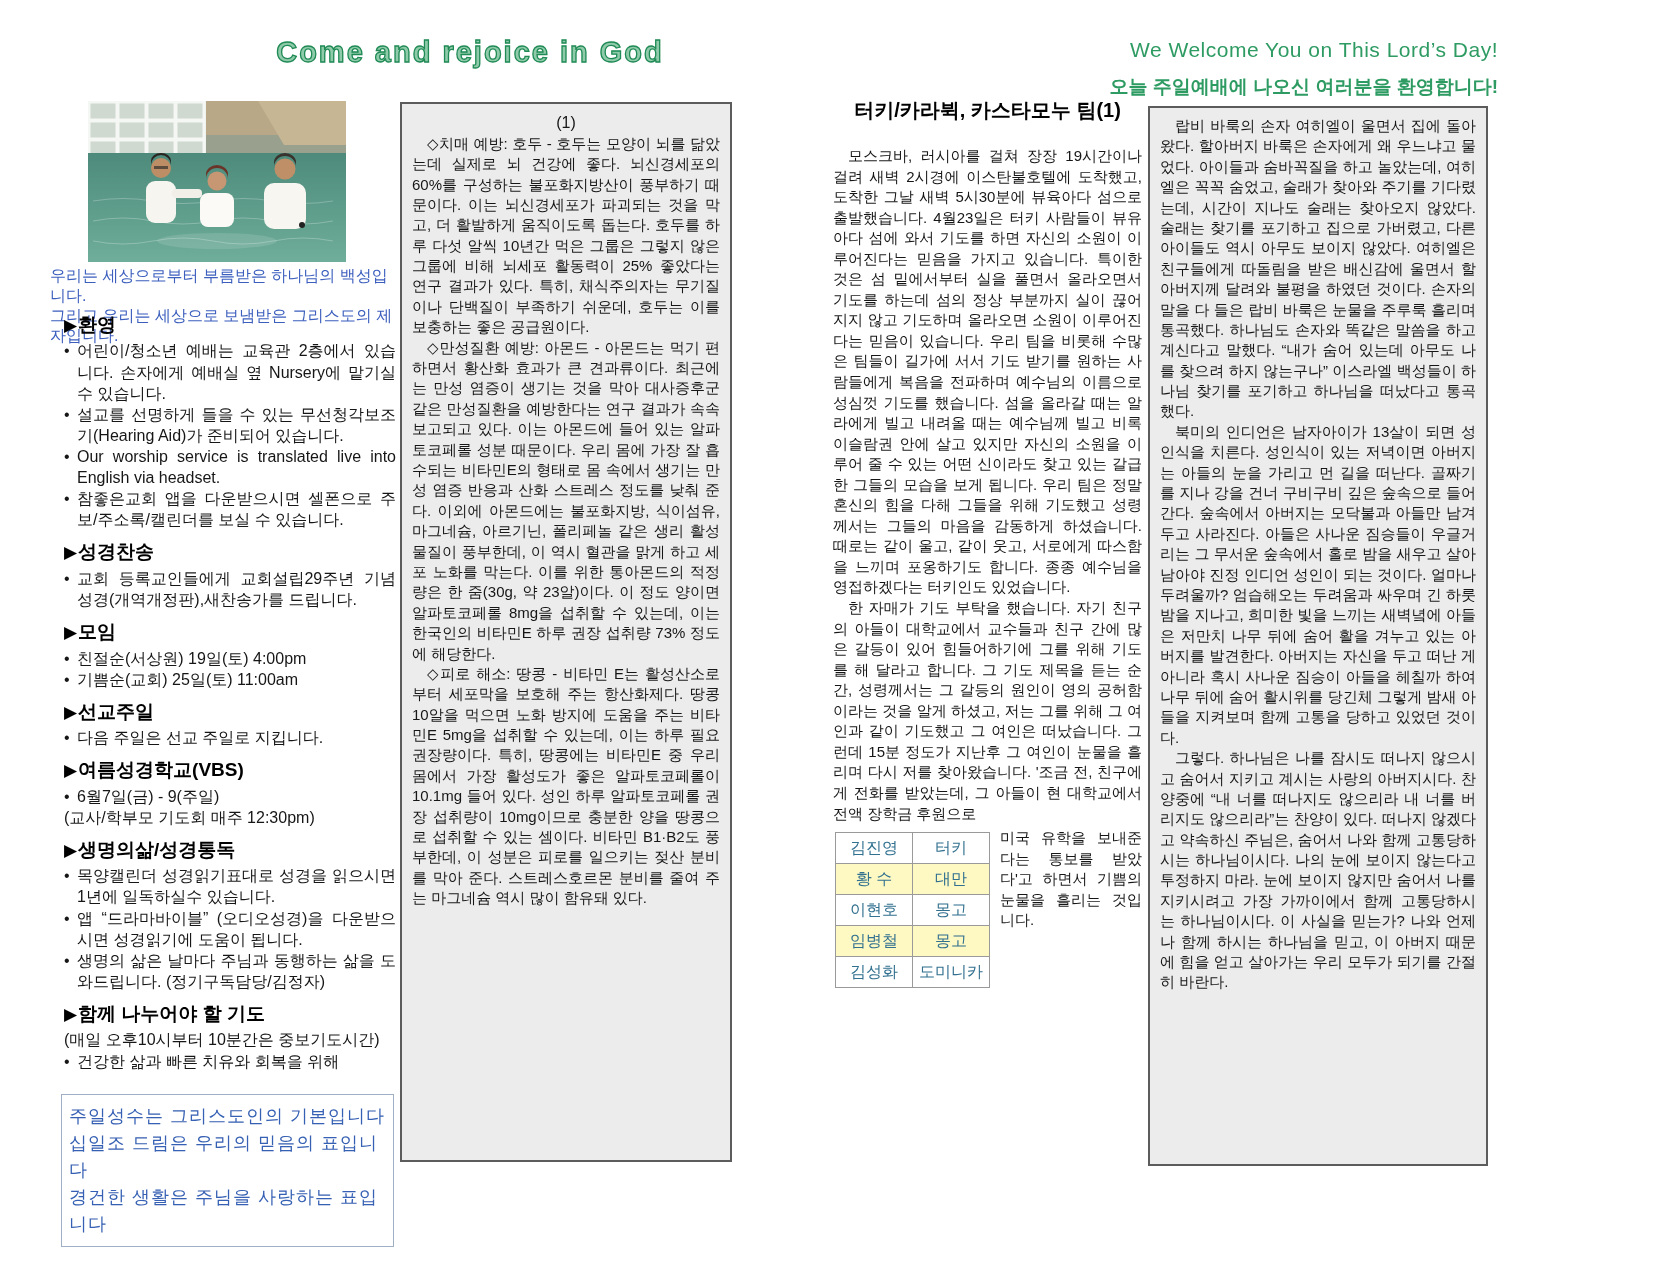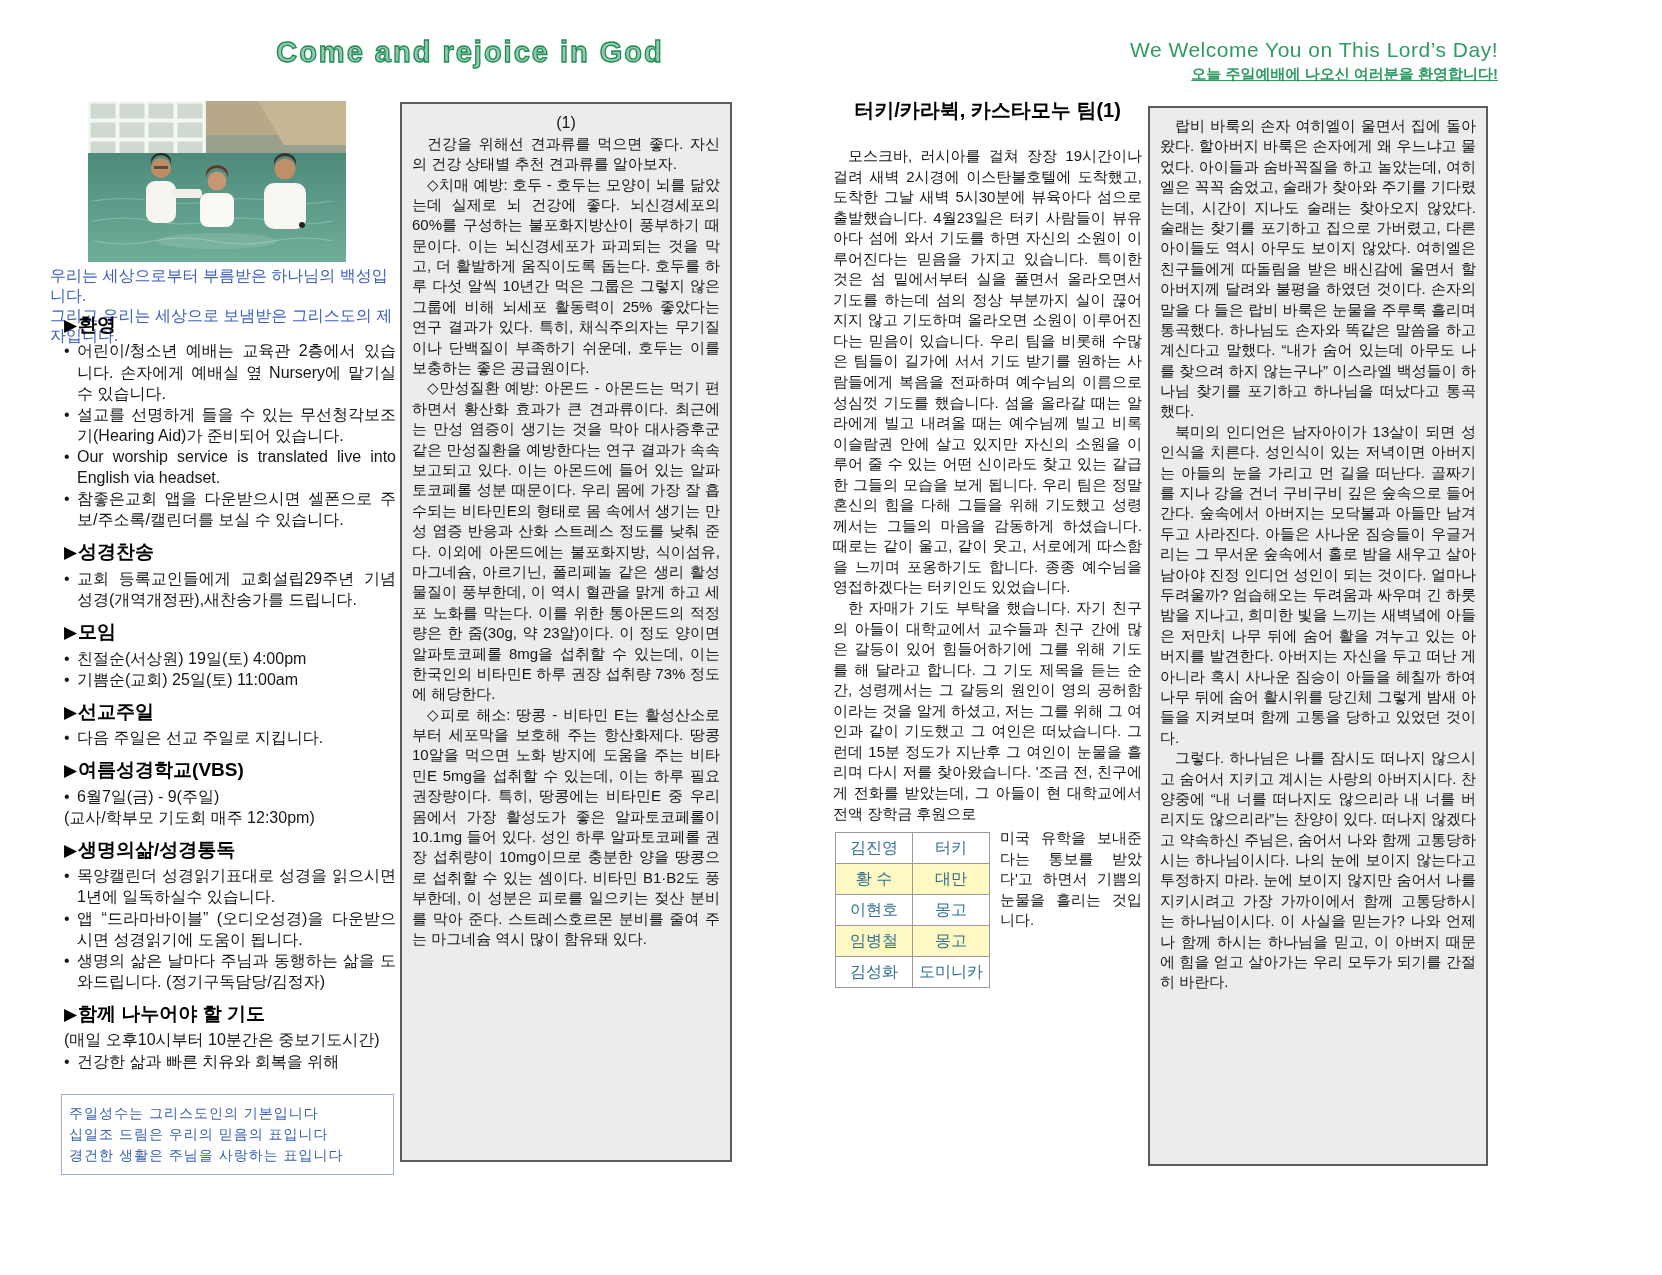--- a/index.html
+++ b/index.html
@@ -14,35 +14,35 @@
   .photo-caption{position:absolute;left:50px;top:266px;width:345px;text-align:left;
           color:#3c5fbe;font-size:16px;line-height:1.25;}
   .sections{position:absolute;left:64px;top:303px;width:332px;font-size:16px;line-height:1.32;}
   .sec-h{font-size:19px;font-weight:bold;margin:9px 0 3px 0;color:#000;}
   .sec-h .arrow{margin-right:1px;font-size:17px;}
   .item{display:flex;}
   .item .bullet{width:13px;flex:none;}
   .item .itext{flex:1;text-align:justify;}
   .item.plain{margin-left:0;align-items:center;}
   .blue-box{position:absolute;left:61px;top:1094px;width:333px;border:1px solid #9fb0c6;
-          padding:8px 7px;color:#3660b3;font-size:14px;line-height:1.5;letter-spacing:1px;
+          padding:8px 7px;color:#3660b3;font-size:18px;line-height:1.5;letter-spacing:1px;
           box-sizing:border-box;font-weight:500;}
 
   
   .gray-box{position:absolute;background:#ececec;border:2px solid #5c5c5c;box-sizing:border-box;
           padding:8px 10px;text-align:justify;font-size:15px;line-height:1.36;overflow:hidden;}
   #center-box{left:400px;top:102px;width:332px;height:1060px;}
   #devotion-box{left:1148px;top:106px;width:340px;height:1060px;}
   .gray-box p{margin:0;text-indent:1em;}
   .pageno{text-align:center;text-indent:0 !important;font-size:16px;}
 
   
   .welcome{position:absolute;left:1040px;top:38px;width:458px;text-align:right;color:#2e9b63;}
   .welcome-en{font-size:21px;letter-spacing:0.5px;}
-  .welcome-ko{font-size:15px;font-weight:600;margin-top:3px;text-decoration:underline;}
+  .welcome-ko{font-size:19px;font-weight:600;margin-top:12px;}
   .mission{position:absolute;left:833px;top:97px;width:309px;}
   .mission-title{text-align:center;font-weight:bold;font-size:20px;margin-bottom:22px;color:#000;}
   .mission-body{font-size:15px;line-height:1.37;text-align:justify;}
   .mission-body p{margin:0;text-indent:1em;}
   .wrap-zone{margin-top:4px;font-size:15px;line-height:1.37;text-align:justify;}
   .team-table{float:left;border-collapse:collapse;margin:4px 10px 2px 2px;
           font-size:16px;color:#31708f;background:#fff;}
   .team-table td{border:1px solid #9a9a9a;padding:4px 6px;text-align:center;min-width:64px;}
   .team-table tr.alt td{background:#fef9c3;}
 </style>
@@ -201,21 +201,20 @@
 
   <div class="blue-box">
       <div class="bline">주일성수는 그리스도인의 기본입니다</div>
       <div class="bline">십일조 드림은 우리의 믿음의 표입니다</div>
       <div class="bline">경건한 생활은 주님을 사랑하는 표입니다</div>
     </div>
 
   <div class="gray-box" id="center-box">
     <p class="pageno">(1)</p>
     <div>
-        <p>건강을 위해선 견과류를 먹으면 좋다. 자신의 건강 상태별 추천 견과류를 알아보자.</p>
         <p>◇치매 예방: 호두 - 호두는 모양이 뇌를 닮았는데 실제로 뇌 건강에 좋다. 뇌신경세포의 60%를 구성하는 불포화지방산이 풍부하기 때문이다. 이는 뇌신경세포가 파괴되는 것을 막고, 더 활발하게 움직이도록 돕는다. 호두를 하루 다섯 알씩 10년간 먹은 그룹은 그렇지 않은 그룹에 비해 뇌세포 활동력이 25% 좋았다는 연구 결과가 있다. 특히, 채식주의자는 무기질이나 단백질이 부족하기 쉬운데, 호두는 이를 보충하는 좋은 공급원이다.</p>
         <p>◇만성질환 예방: 아몬드 - 아몬드는 먹기 편하면서 황산화 효과가 큰 견과류이다. 최근에는 만성 염증이 생기는 것을 막아 대사증후군 같은 만성질환을 예방한다는 연구 결과가 속속 보고되고 있다. 이는 아몬드에 들어 있는 알파 토코페롤 성분 때문이다. 우리 몸에 가장 잘 흡수되는 비타민E의 형태로 몸 속에서 생기는 만성 염증 반응과 산화 스트레스 정도를 낮춰 준다. 이외에 아몬드에는 불포화지방, 식이섬유, 마그네슘, 아르기닌, 폴리페놀 같은 생리 활성 물질이 풍부한데, 이 역시 혈관을 맑게 하고 세포 노화를 막는다. 이를 위한 통아몬드의 적정량은 한 줌(30g, 약 23알)이다. 이 정도 양이면 알파토코페롤 8mg을 섭취할 수 있는데, 이는 한국인의 비타민E 하루 권장 섭취량 73% 정도에 해당한다.</p>
         <p>◇피로 해소: 땅콩 - 비타민 E는 활성산소로부터 세포막을 보호해 주는 항산화제다. 땅콩 10알을 먹으면 노화 방지에 도움을 주는 비타민E 5mg을 섭취할 수 있는데, 이는 하루 필요 권장량이다. 특히, 땅콩에는 비타민E 중 우리 몸에서 가장 활성도가 좋은 알파토코페롤이 10.1mg 들어 있다. 성인 하루 알파토코페롤 권장 섭취량이 10mg이므로 충분한 양을 땅콩으로 섭취할 수 있는 셈이다. 비타민 B1·B2도 풍부한데, 이 성분은 피로를 일으키는 젖산 분비를 막아 준다. 스트레스호르몬 분비를 줄여 주는 마그네슘 역시 많이 함유돼 있다.</p>
       </div>
   </div>
 
   <div class="welcome">
     <div class="welcome-en">We Welcome You on This Lord’s Day!</div>
     <div class="welcome-ko">오늘 주일예배에 나오신 여러분을 환영합니다!</div>
   </div>

